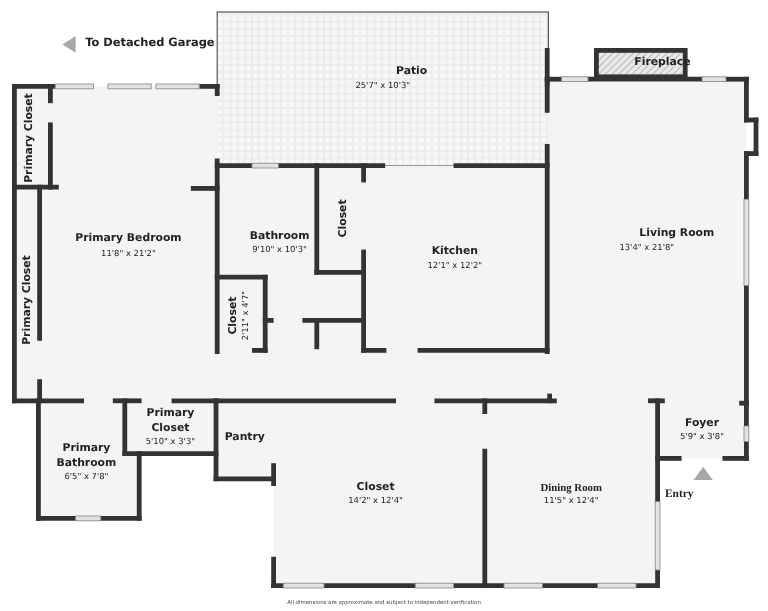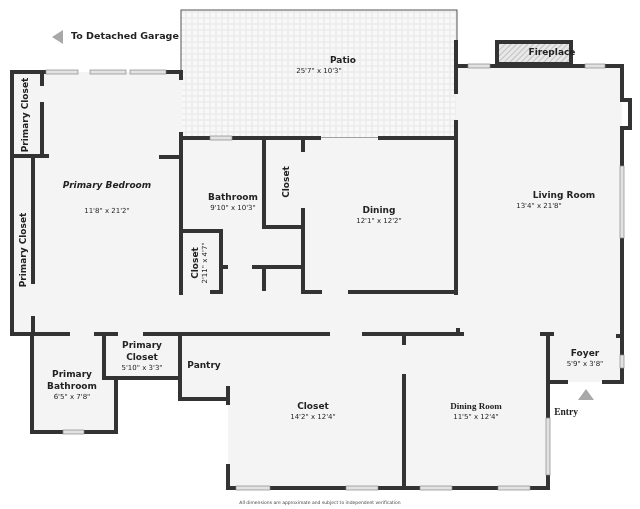--- a/index.html
+++ b/index.html
@@ -159,33 +159,33 @@
 </div>
 
 <div class="label" style="left:319px;top:55px;padding-left:48px;">Patio</div>
 <div class="dim" style="left:319px;top:67px;">25'7" x 10'3"</div>
 
 <div class="label" style="left:534px;top:47px;padding-left:36px;">Fireplace</div>
 
 <div class="vlabel" style="left:25px;top:115px;">Primary Closet</div>
 <div class="vlabel" style="left:23px;top:250px;">Primary Closet</div>
 
-<div class="label" style="left:107px;top:180px;font-style:italic;">Primary Bedroom</div>
+<div class="label" style="left:107px;top:194px;">Primary Bedroom</div>
 <div class="dim" style="left:107px;top:207px;">11'8" x 21'2"</div>
 
 <div class="label" style="left:233px;top:192px;">Bathroom</div>
 <div class="dim" style="left:233px;top:204px;">9'10" x 10'3"</div>
 
 <div class="vlabel" style="left:286px;top:182px;">Closet</div>
 <div class="vlabel" style="left:200px;top:263px;">
   <span>Closet</span>
   <span class="sub">2'11" x 4'7"</span>
 </div>
 
-<div class="label" style="left:379px;top:205px;">Dining</div>
+<div class="label" style="left:379px;top:205px;">Kitchen</div>
 <div class="dim" style="left:379px;top:217px;">12'1" x 12'2"</div>
 
 <div class="label" style="left:539px;top:190px;margin-left:25px;">Living Room</div>
 <div class="dim" style="left:539px;top:202px;">13'4" x 21'8"</div>
 
 <div class="label" style="left:72px;top:369px;">Primary</div>
 <div class="label" style="left:72px;top:381px;">Bathroom</div>
 <div class="dim" style="left:72px;top:393px;">6'5" x 7'8"</div>
 
 <div class="label" style="left:142px;top:340px;">Primary</div>

